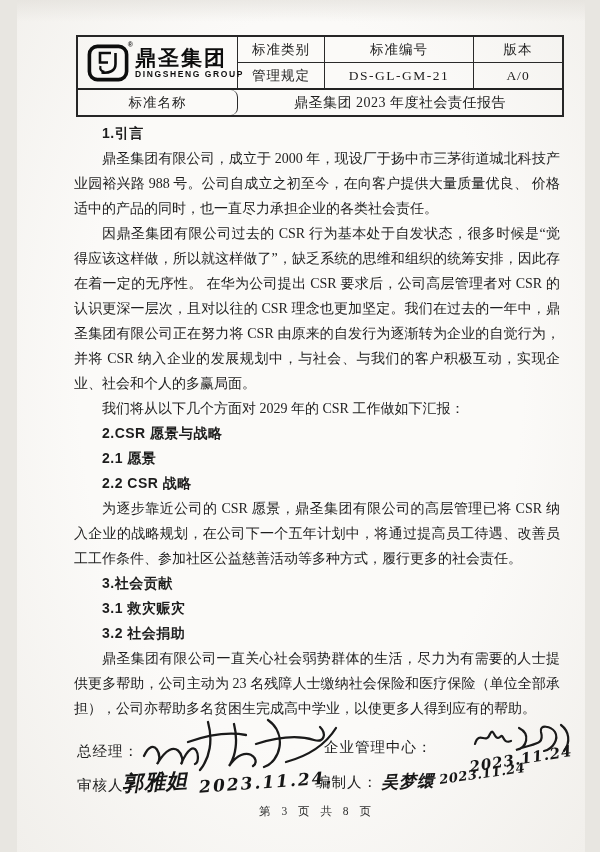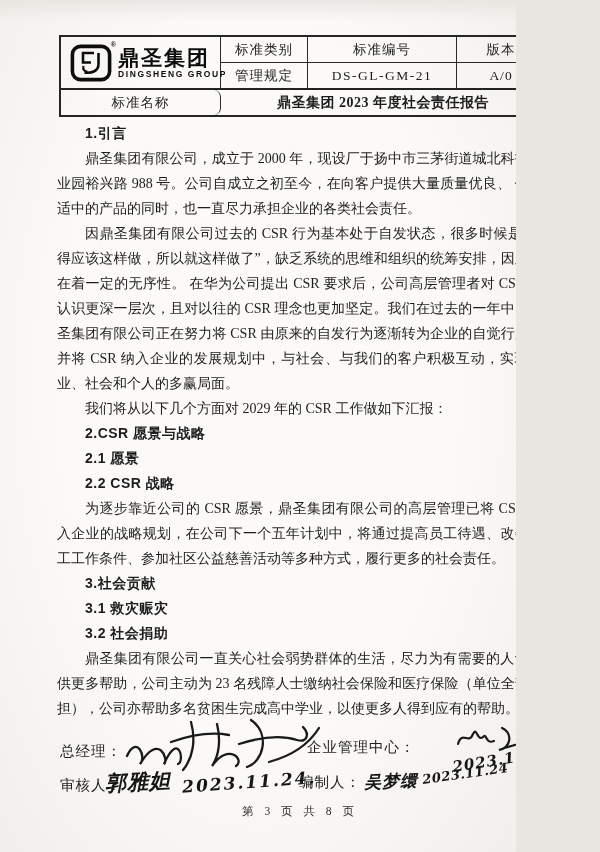--- a/index.html
+++ b/index.html
@@ -3,23 +3,24 @@
 <meta charset="utf-8">
 <style>
   html,body{margin:0;padding:0;}
   body{
     width:600px;height:852px;
     font-family:"Liberation Serif","DejaVu Serif",serif;
     color:#1d1d1d;
     background:#e8e6e1;
   }
   .page{
-    position:relative;width:516px;height:852px;overflow:hidden;
+    position:relative;width:568px;height:852px;overflow:hidden;
     background:
       radial-gradient(ellipse at 50% 45%, #fbfaf8 55%, #f1efeb 100%);
+    margin-left: 17px;
   }
   .page:before{
     content:"";position:absolute;left:0;top:0;right:0;height:22px;
     background:linear-gradient(180deg,#dedbd5,rgba(222,219,213,0));
     opacity:.55;pointer-events:none;
   }
 
   
   .doc-table{
     position:absolute;left:59px;top:35px;width:484px;
@@ -37,21 +38,21 @@
     white-space:nowrap;overflow:visible;
   }
   .cell.last-col{border-right:none;}
   .cell.row3{border-bottom:none;border-radius:7px;}
   .cell.thick-bottom{border-bottom:2.2px solid #222;}
   .logo-cell{
     grid-row:1 / 3;grid-column:1;
     justify-content:flex-start;padding-left:9px;gap:6px;
   }
   .row3-label{grid-row:3;grid-column:1;}
-  .row3-value{grid-row:3;grid-column:2 / 5;font-weight:bold;font-size:14px;letter-spacing:.5px;}
+  .row3-value{grid-row:3;grid-column:2 / 5;font-weight:normal;font-size:14px;letter-spacing:.5px;}
   .std-no{letter-spacing:1.5px;font-size:13.5px;}
 
   
   .logo-mark{position:relative;width:42px;height:38px;flex:0 0 auto;}
   .logo-mark svg{display:block;}
   .reg-mark{
     position:absolute;top:-3px;right:-5px;font-size:7px;font-weight:bold;
     font-family:"Liberation Sans",sans-serif;color:#111;
   }
   .logo-text{display:flex;flex-direction:column;line-height:1;}

